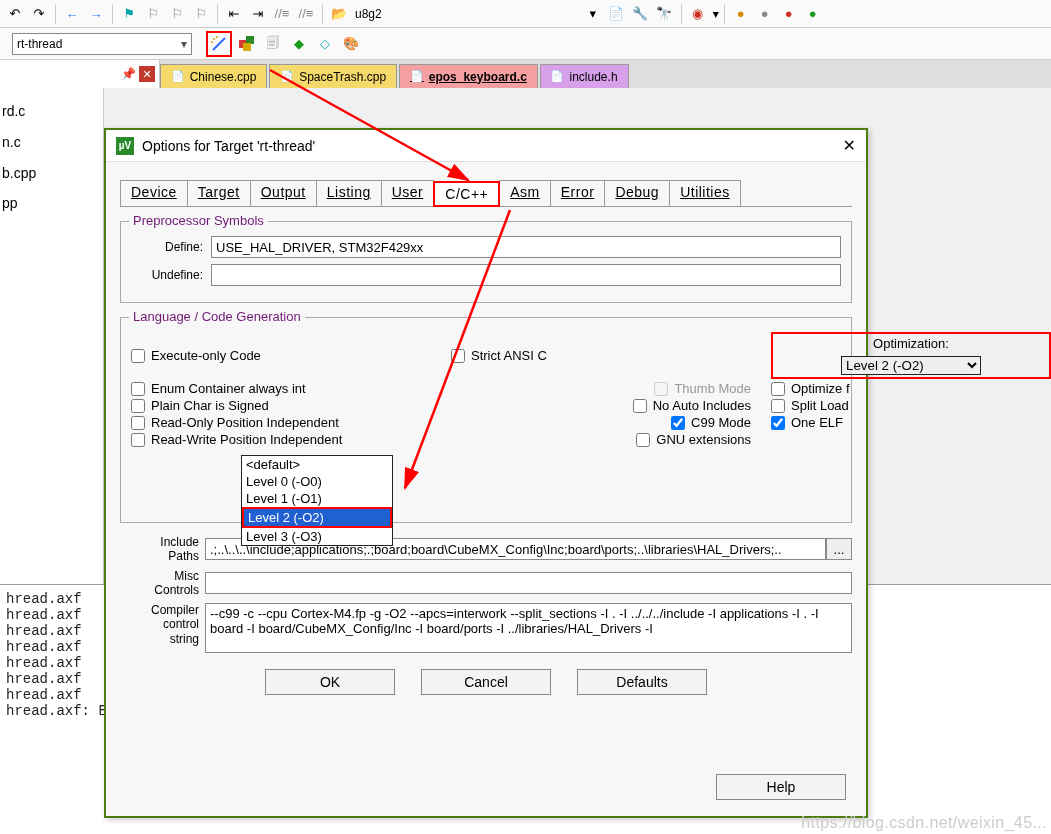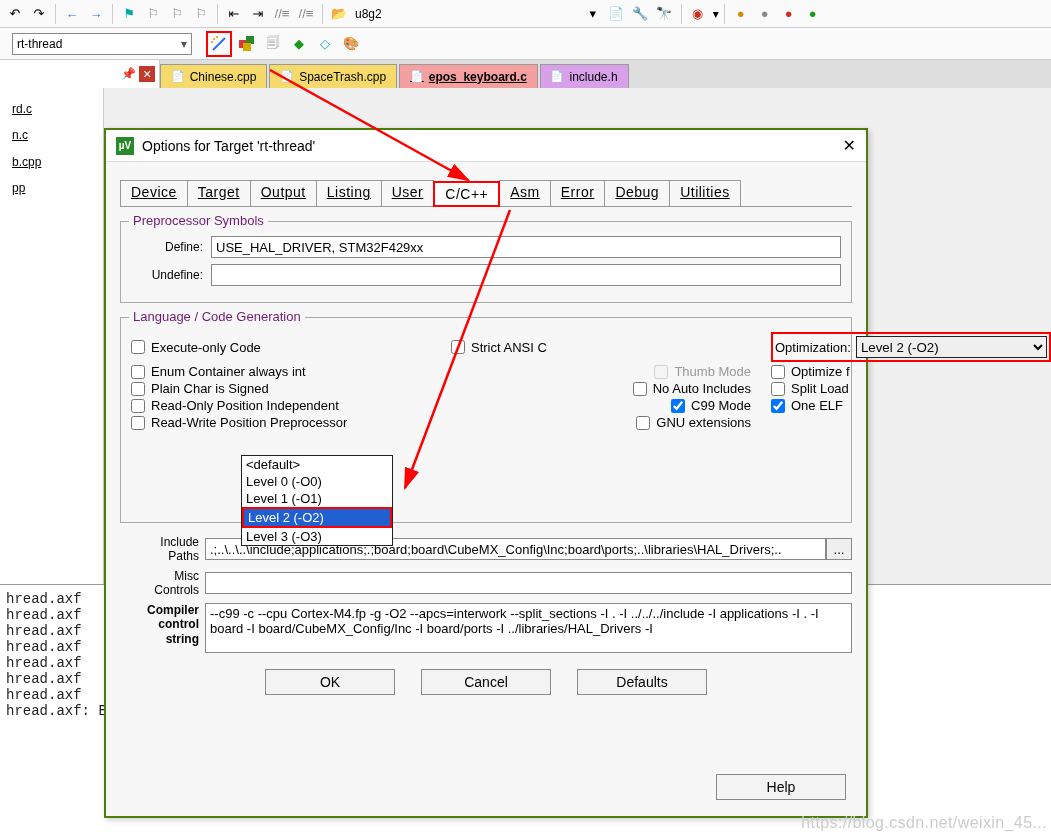--- a/index.html
+++ b/index.html
@@ -90,21 +90,21 @@
 .filetab.active { background:#f5a0a0; font-weight:bold; text-decoration:underline;}
 .filetab.purple { background:#d8a0e8;}
 
 
 .sidebar {
   position:absolute; left:0; top:88px; width:104px; bottom:0;
   background:#fff;
   border-right:1px solid #ccc;
   display:flex; flex-direction:column;
 }
-.sidebar .filelist{ padding:8px 12px; font-size:12px; line-height:2.2;text-decoration:underline;}
+.sidebar .filelist{ padding:8px 2px; font-size:14px; line-height:2.2;}
 .sidebar .tabs-bottom{
   border-top:1px solid #ccc;
   display:flex; height:24px;
 }
 .sidebar .tabs-bottom span{ padding:4px 6px; font-size:12px;}
 
 .output-area {
   position:absolute; left:0; bottom:0; right:0; height:250px;
   background:#fff;
   border-top:1px solid #999;
@@ -186,21 +186,21 @@
 .lang-area {
   display:grid;
   grid-template-columns: 300px 300px 280px;
   gap: 2px 20px;
   align-items:center;
   font-size:13px;
 }
 .chk { display:flex; align-items:center; gap:6px; }
 .chk input{ width:14px;height:14px;}
 .chk.disabled{ color:#999;}
-.selrow{display:flex;align-items:center;gap:5px;}
+.selrow{display:flex;align-items:center;gap:5px;flex-direction:column;}
 .selrow select{ height:22px; width:140px; border:1px solid #222;}
 
 .warn-row{ display:flex; justify-content:flex-end; align-items:center; gap:8px;}
 .warn-row label{font-size:13px;}
 .warn-row select{height:22px;width:160px;}
 
 .dropdown-open{
   position:absolute;
   left:239px; top:433px; 
   width:152px;
@@ -437,21 +437,21 @@
             <input type="checkbox" checked="" style="">
             <span>C99 Mode</span>
           </div>
 
         <div class="chk">
             <input type="checkbox" checked="" style="">
             <span>One ELF</span>
           </div>
         <div class="chk">
             <input type="checkbox" style="">
-            <span>Read-Write Position Preprocessor</span>
+            <span>Read-Write Position Independent</span>
           </div>
         <div class="chk" style="justify-content:flex-end;">
             <input type="checkbox" style="">
             <span>GNU extensions</span>
           </div>
       </div>
     </div>
 
     <div class="paths-area" style="margin-top:12px;">
       <div class="row">
@@ -459,21 +459,21 @@
 Paths</label>
         <input type="text" class="ti" value=".;..\..\..\include;applications;.;board;board\CubeMX_Config\Inc;board\ports;..\libraries\HAL_Drivers;.." style="">
         <button class="browse-btn">...</button>
       </div>
       <div class="row">
         <label style="white-space:pre;text-align:right;">Misc
 Controls</label>
         <input type="text" class="ti" value="" style="">
       </div>
       <div class="row" style="align-items:flex-start;">
-        <label style="white-space:pre;text-align:right;line-height:1.2;font-weight:bold;">Compiler
+        <label style="white-space:pre;text-align:right;line-height:1.2;">Compiler
 control
 string</label>
         <textarea readonly="" style="">--c99 -c --cpu Cortex-M4.fp -g -O2 --apcs=interwork --split_sections -I . -I ../../../include -I applications -I . -I board -I board/CubeMX_Config/Inc -I board/ports -I ../libraries/HAL_Drivers -I</textarea>
       </div>
     </div>
 
     <div class="btnrow">
       <button>OK</button>
       <button>Cancel</button>
       <button>Defaults</button>

